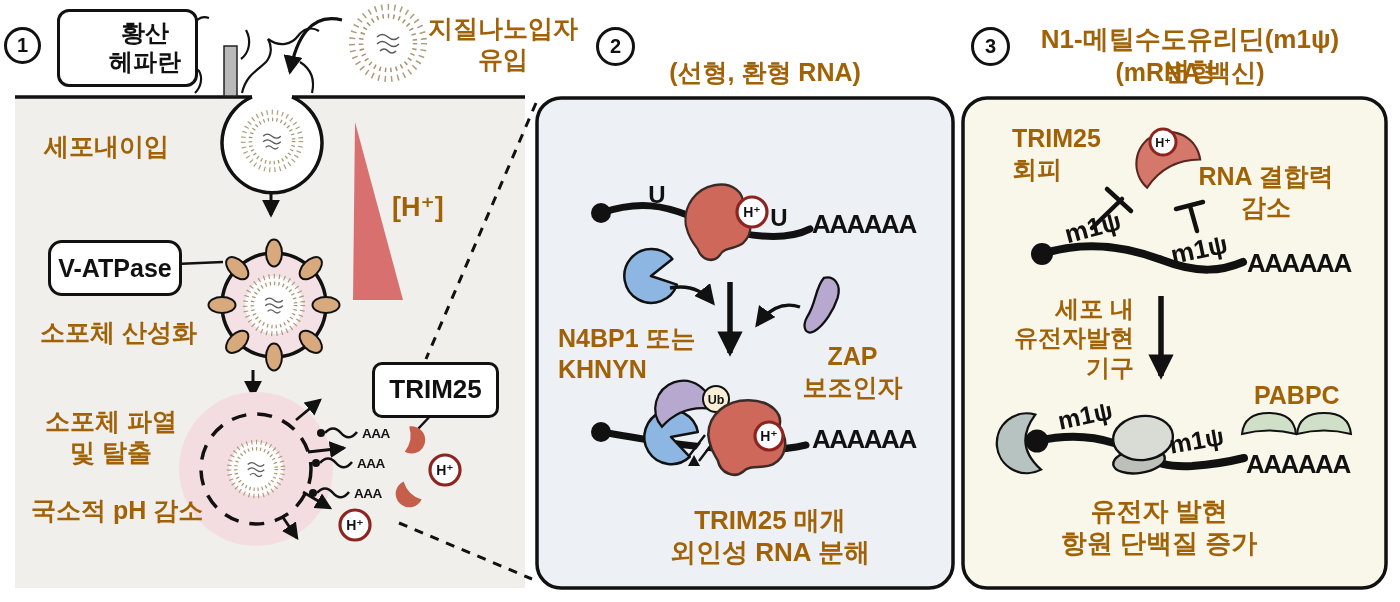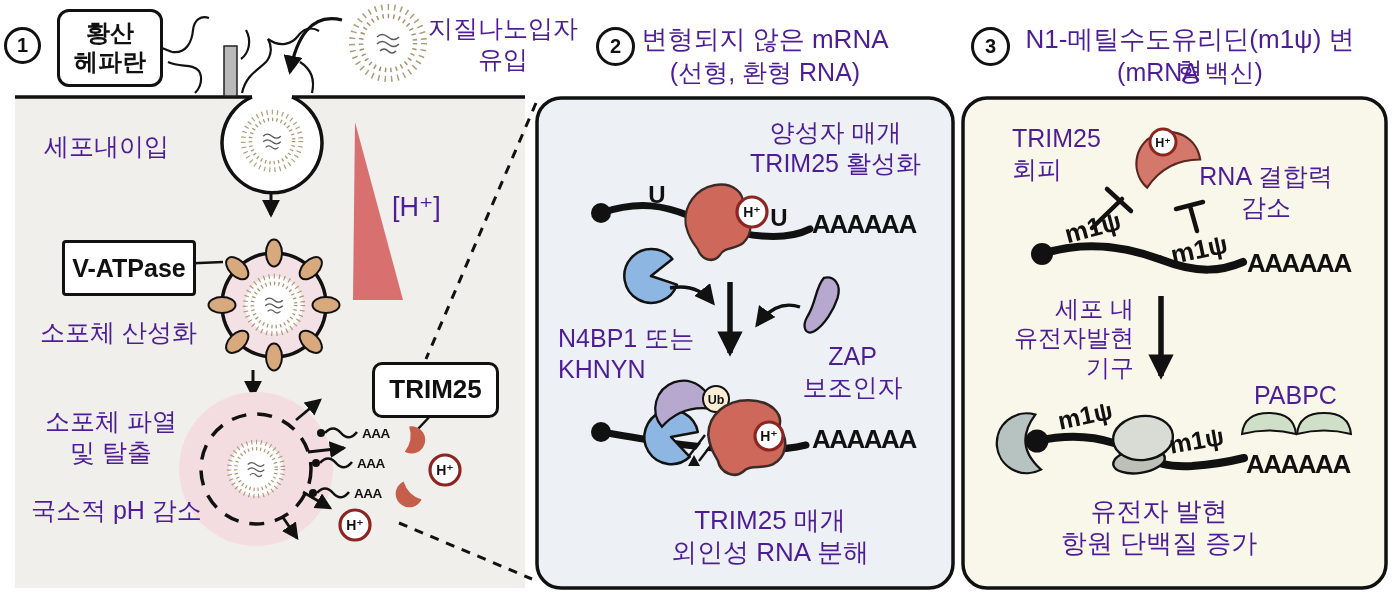--- a/index.html
+++ b/index.html
@@ -1,19 +1,19 @@
 <!DOCTYPE html>
 <html><head>
 <meta charset="utf-8">
 <style>
   html,body{margin:0;padding:0;background:#fff;}
   .stage{position:relative;width:1400px;height:602px;background:#ffffff;overflow:hidden;
          font-family:"Liberation Sans","DejaVu Sans",sans-serif;color:#111;}
   svg.art{position:absolute;left:0;top:0;z-index:1;}
-  .lbl{position:absolute;z-index:2;font-weight:400;color:#4c1d95;white-space:pre-line;line-height:1.22;}
+  .lbl{position:absolute;z-index:2;font-weight:700;color:#a16207;white-space:pre-line;line-height:1.22;}
   .c{text-align:center;} .r{text-align:right;}
   .f20{font-size:20px}.f24{font-size:24px}.f25{font-size:25px}.f26{font-size:26px}.f27{font-size:27px}
   .boxlbl{position:absolute;z-index:3;display:flex;align-items:center;justify-content:center;
           text-align:center;font-weight:700;background:#fff;border:3.5px solid #111;
           border-radius:12px;white-space:pre-line;line-height:1.2;color:#111;}
   .numcircle{position:absolute;z-index:3;border:3px solid #111;border-radius:50%;background:#fff;
           display:flex;align-items:center;justify-content:center;font-weight:700;color:#111;}
   svg text{font-family:"Liberation Sans","DejaVu Sans",sans-serif;font-weight:700;fill:#111;}
   .polya{font-size:26px;letter-spacing:-1.5px;}
   .aaa{font-size:13.5px;letter-spacing:-0.5px;}
@@ -193,38 +193,35 @@
     <ellipse cx="1143" cy="438" rx="30" ry="22" transform="rotate(-6 1143 438)" fill="#d9dbd5" stroke="#111" stroke-width="2.4"></ellipse>
     <text x="1087" y="424" text-anchor="middle" font-size="25" transform="rotate(-12 1087 424)">m1ψ</text>
     <text x="1198" y="449" text-anchor="middle" font-size="25" transform="rotate(-10 1198 449)">m1ψ</text>
     <use href="#dome" transform="translate(1242,414)" fill="#cfdfc8" stroke="#111" stroke-width="2"></use>
     <use href="#dome" transform="translate(1297,414)" fill="#cfdfc8" stroke="#111" stroke-width="2"></use>
     <text class="polya" x="1246" y="473">AAAAAA</text>
   </g>
 </svg>
 
 <div class="numcircle f20" style="left:4px;top:27px;width:31px;height:31px;">1</div>
-<div class="boxlbl f24" style="left:57px;top:9px;width:100px;height:72px;">황산
+<div class="boxlbl f24" style="left:57px;top:9px;width:100px;height:72px;padding-left:35px;">황산
 헤파란</div>
 <div class="lbl c f25" style="left:418px;top:13px;width:170px;">지질나노입자
 유입</div>
 <div class="lbl f25" style="left:44px;top:123px;margin-top:8px;">세포내이입</div>
-<div class="boxlbl f25" style="left:62px;top:240px;width:128px;height:50px;border-radius:4px;">V-ATPase</div>
+<div class="boxlbl f25" style="left:48px;top:240px;width:128px;height:50px;border-radius:14px;">V-ATPase</div>
 <div class="lbl f25" style="left:40px;top:317px;">소포체 산성화</div>
 <div class="lbl f27" style="left:392px;top:191px;">[H⁺]</div>
 <div class="boxlbl f26" style="left:372px;top:362px;width:121px;height:50px;border-radius:10px;">TRIM25</div>
 <div class="lbl f25" style="left:31px;top:495px;">국소적 pH 감소</div>
 <div class="lbl c f25" style="left:36px;top:406px;width:150px;">소포체 파열
 및 탈출</div>
 
 <div class="numcircle f20" style="left:596px;top:27px;width:33px;height:33px;">2</div>
-<div class="lbl c f26" style="left:615px;top:24px;width:300px;">변형되지 않은 mRNA</div>
 <div class="lbl c f25" style="left:615px;top:57px;width:300px;">(선형, 환형 RNA)</div>
-<div class="lbl c f25" style="left:733px;top:117px;width:205px;">양성자 매개
-TRIM25 활성화</div>
 <div class="lbl f25" style="left:558px;top:323px;width:145px;">N4BP1 또는
 KHNYN</div>
 <div class="lbl c f25" style="left:790px;top:341px;width:125px;">ZAP
 보조인자</div>
 <div class="lbl c f26" style="left:655px;top:505px;width:230px;">TRIM25 매개
 외인성 RNA 분해</div>
 
 <div class="numcircle f20" style="left:971px;top:27px;width:33px;height:33px;">3</div>
 <div class="lbl c f26" style="left:1025px;top:24px;width:330px;">N1-메틸수도유리딘(m1ψ) 변형</div>
 <div class="lbl c f25" style="left:1025px;top:57px;width:330px;">(mRNA 백신)</div>

